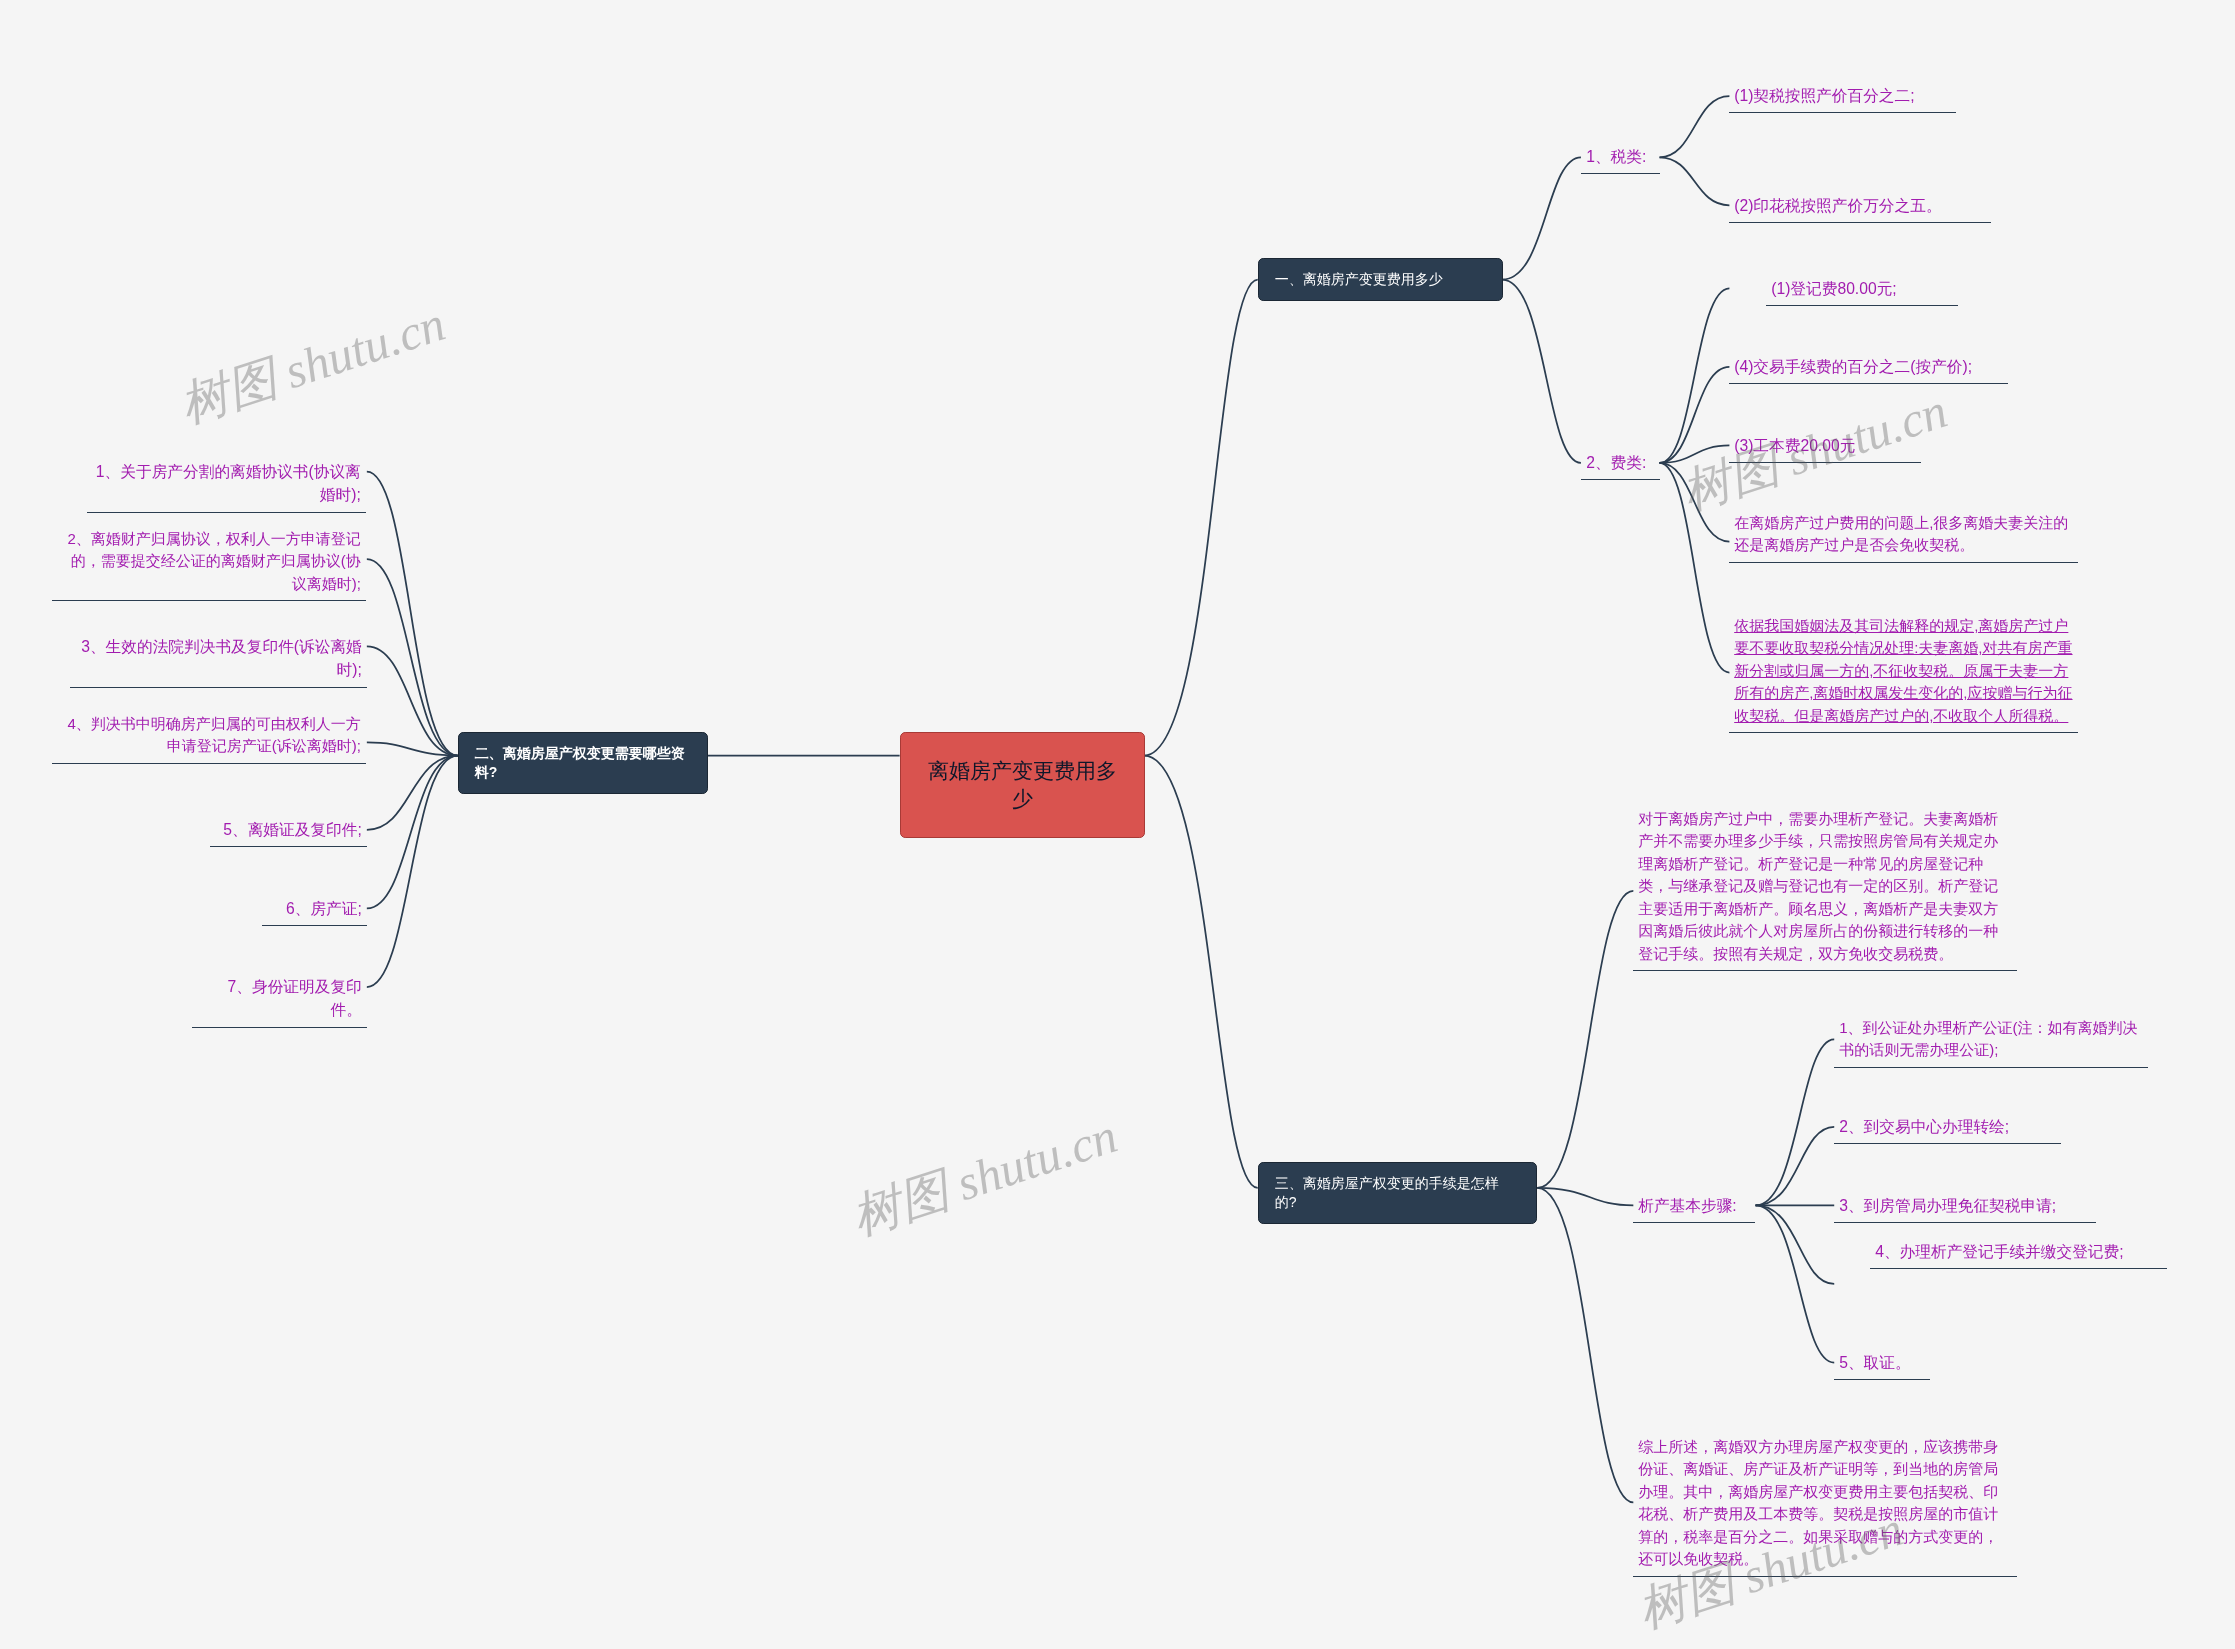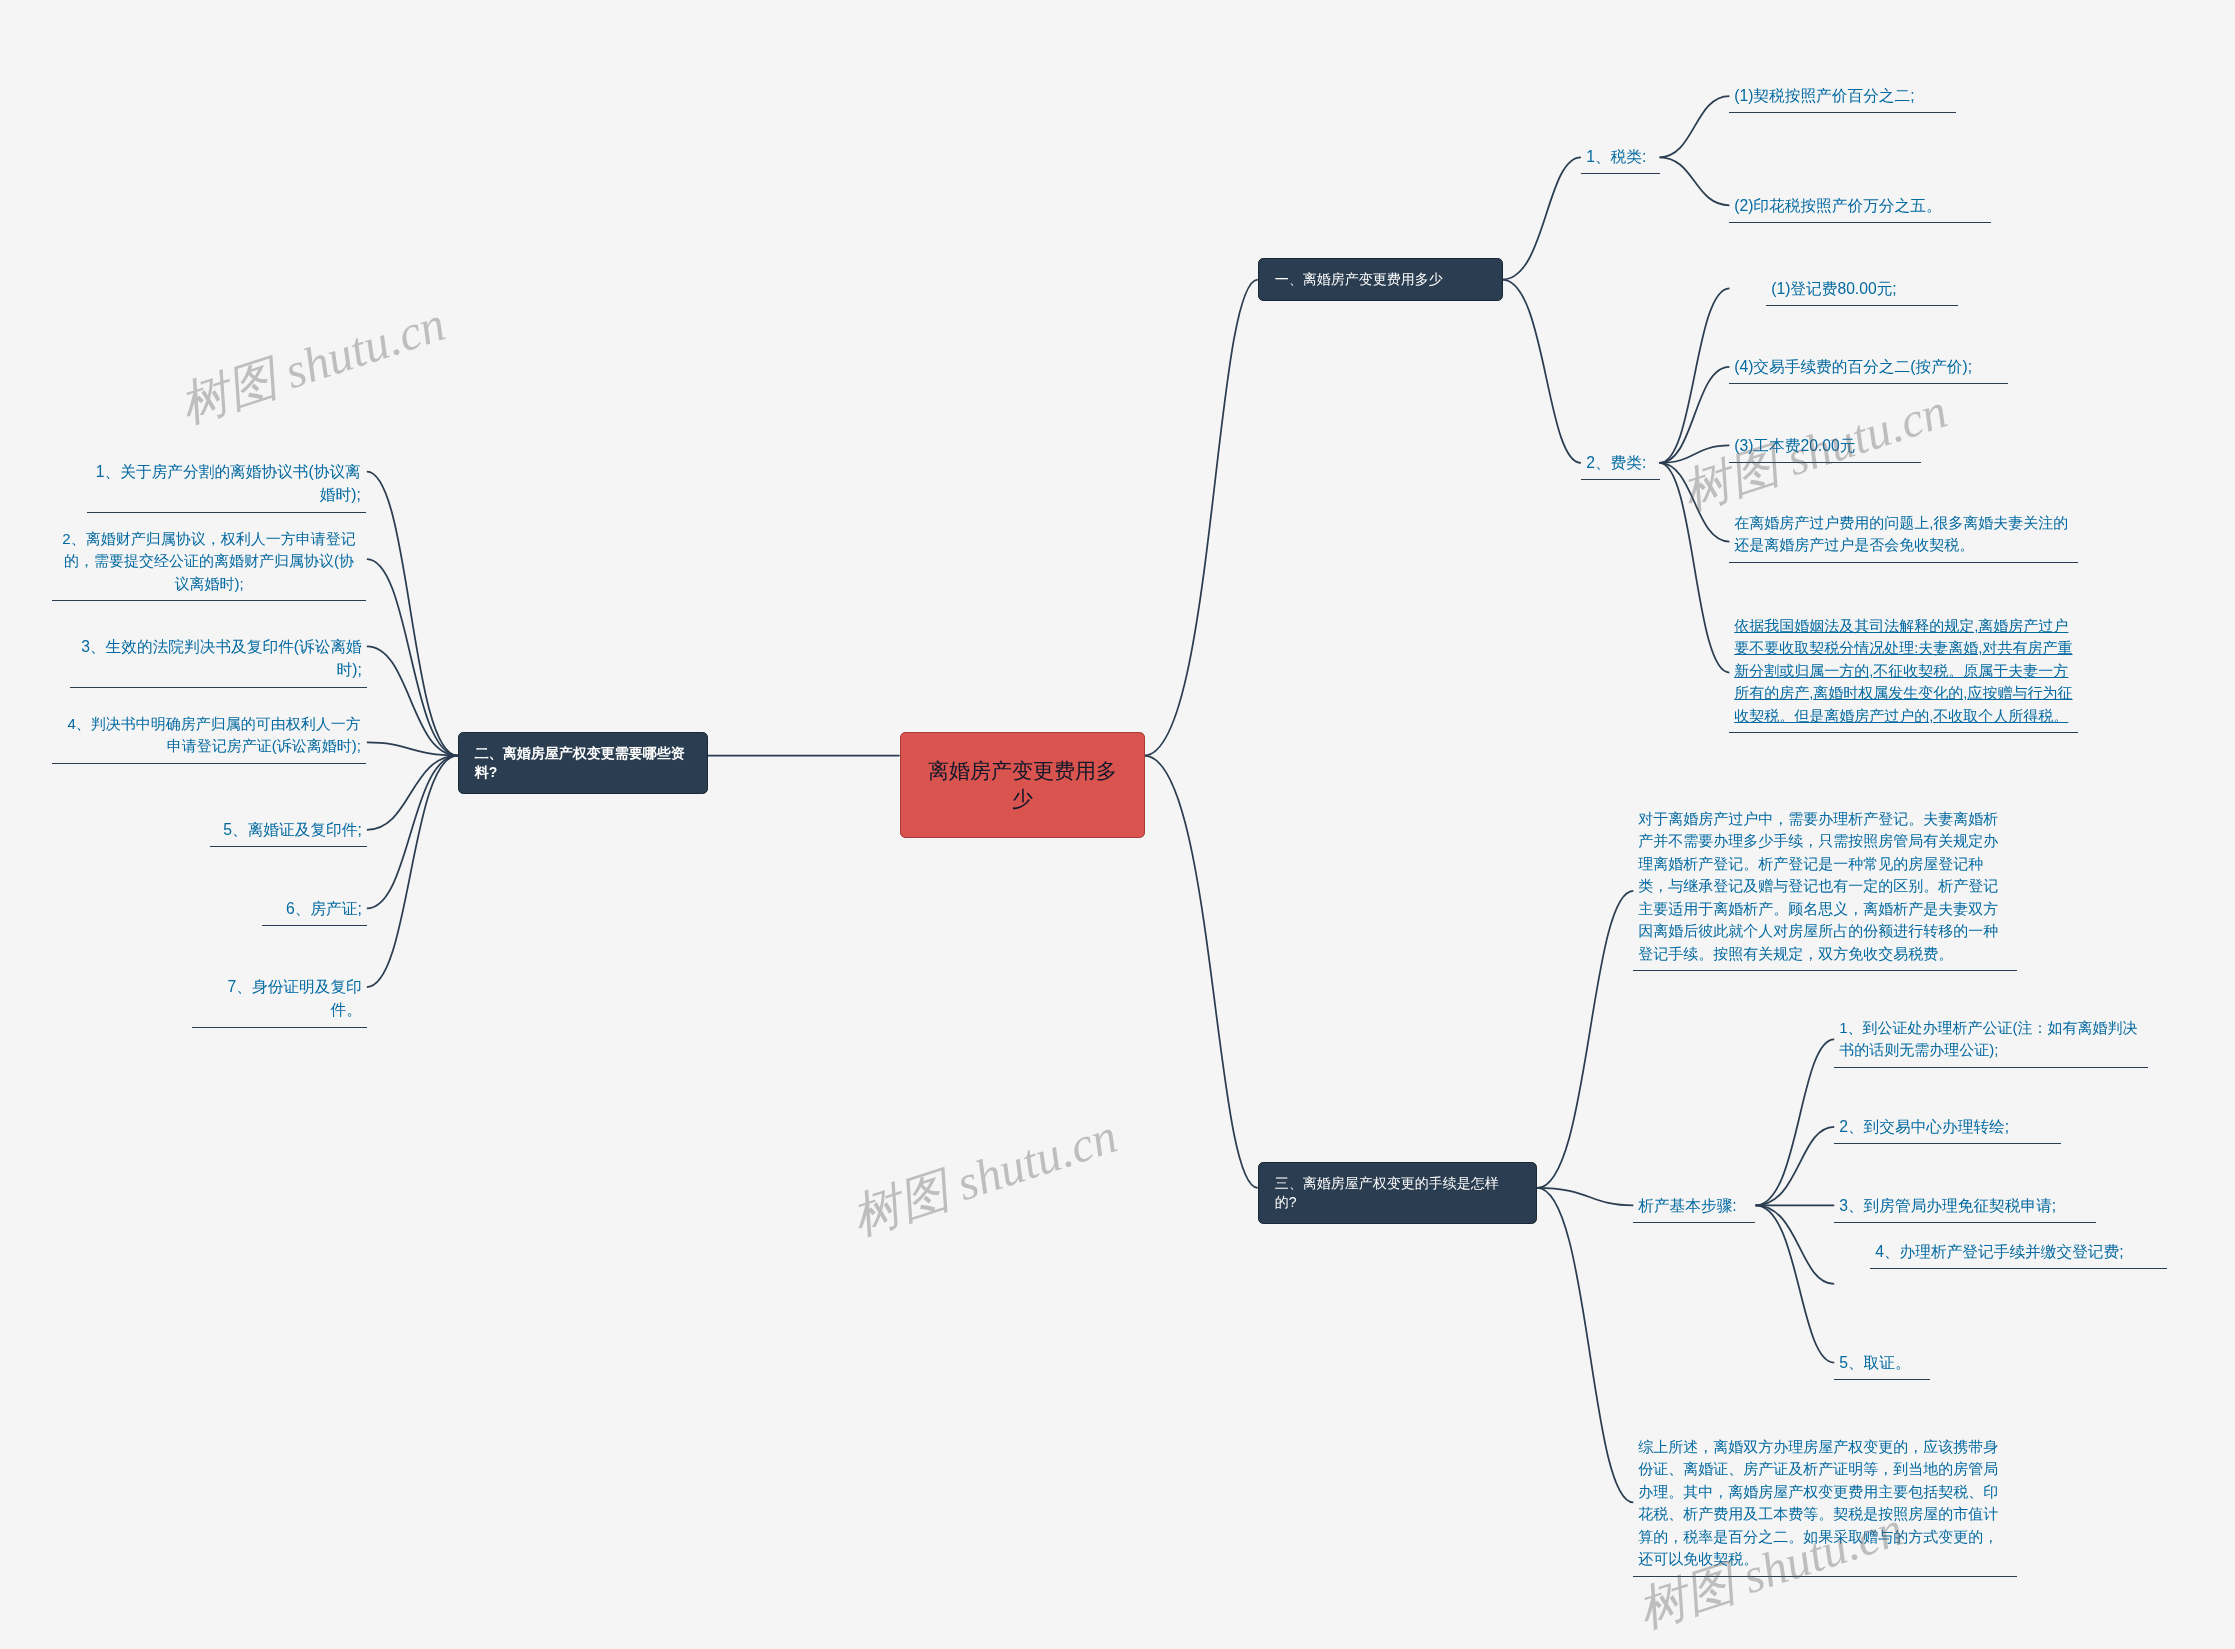--- a/index.html
+++ b/index.html
@@ -36,21 +36,21 @@
   .section {
     background: #2b3d50;
     color: #fff;
     border: 1.7px solid #1b2734;
     border-radius: 5.2px;
     font-size: 14px;
     padding: 10.5px 15.7px;
     line-height: 1.4;
   }
   .leaf, .branch-label {
-    color: #0369a1;
+    color: #a21caf;
     font-size: 15.7px;
     line-height: 1.5;
     border-bottom: 1.7px solid #2b3d50;
     padding: 3.5px 5.2px 5.2px 5.2px;
   }
   .leaf.long {
     font-size: 15px;
   }
   .watermark {
     position: absolute;
@@ -123,21 +123,21 @@
 
 <div class="node leaf" style="left:1766px; top:273px; width:192px;">(1)登记费80.00元;</div>
 <div class="node leaf" style="left:1729px; top:351px; width:279px;">(4)交易手续费的百分之二(按产价);</div>
 <div class="node leaf" style="left:1729px; top:430px; width:192px;">(3)工本费20.00元</div>
 <div class="node leaf long" style="left:1729px; top:508px; width:349px;">在离婚房产过户费用的问题上,很多离婚夫妻关注的还是离婚房产过户是否会免收契税。</div>
 <div class="node leaf long" style="left:1729px; top:611px; width:349px;text-decoration:underline;">依据我国婚姻法及其司法解释的规定,离婚房产过户要不要收取契税分情况处理:夫妻离婚,对共有房产重新分割或归属一方的,不征收契税。原属于夫妻一方所有的房产,离婚时权属发生变化的,应按赠与行为征收契税。但是离婚房产过户的,不收取个人所得税。</div>
 
 <div class="node section" style="left:458px; top:732px; width:250px;font-weight:bold;">二、离婚房屋产权变更需要哪些资料?</div>
 
 <div class="node leaf" style="left:87px; top:456px; width:279px; text-align:right;">1、关于房产分割的离婚协议书(协议离婚时);</div>
-<div class="node leaf long" style="left:52px; top:524px; width:314px; text-align:center;">2、离婚财产归属协议，权利人一方申请登记的，需要提交经公证的离婚财产归属协议(协议离婚时);</div>
+<div class="node leaf long" style="left:52px; top:524px; width:314px; text-align:right;">2、离婚财产归属协议，权利人一方申请登记的，需要提交经公证的离婚财产归属协议(协议离婚时);</div>
 <div class="node leaf" style="left:70px; top:631px; width:297px; text-align:right;">3、生效的法院判决书及复印件(诉讼离婚时);</div>
 <div class="node leaf long" style="left:52px; top:709px; width:314px; text-align:right;">4、判决书中明确房产归属的可由权利人一方申请登记房产证(诉讼离婚时);</div>
 <div class="node leaf" style="left:210px; top:814px; width:157px; text-align:right;">5、离婚证及复印件;</div>
 <div class="node leaf" style="left:262px; top:893px; width:105px; text-align:right;">6、房产证;</div>
 <div class="node leaf" style="left:192px; top:971px; width:175px; text-align:right;">7、身份证明及复印件。</div>
 
 <div class="node section" style="left:1258px; top:1162px; width:279px;">三、离婚房屋产权变更的手续是怎样的?</div>
 
 <div class="node leaf long" style="left:1633px; top:804px; width:384px;">对于离婚房产过户中，需要办理析产登记。夫妻离婚析产并不需要办理多少手续，只需按照房管局有关规定办理离婚析产登记。析产登记是一种常见的房屋登记种类，与继承登记及赠与登记也有一定的区别。析产登记主要适用于离婚析产。顾名思义，离婚析产是夫妻双方因离婚后彼此就个人对房屋所占的份额进行转移的一种登记手续。按照有关规定，双方免收交易税费。</div>
 

